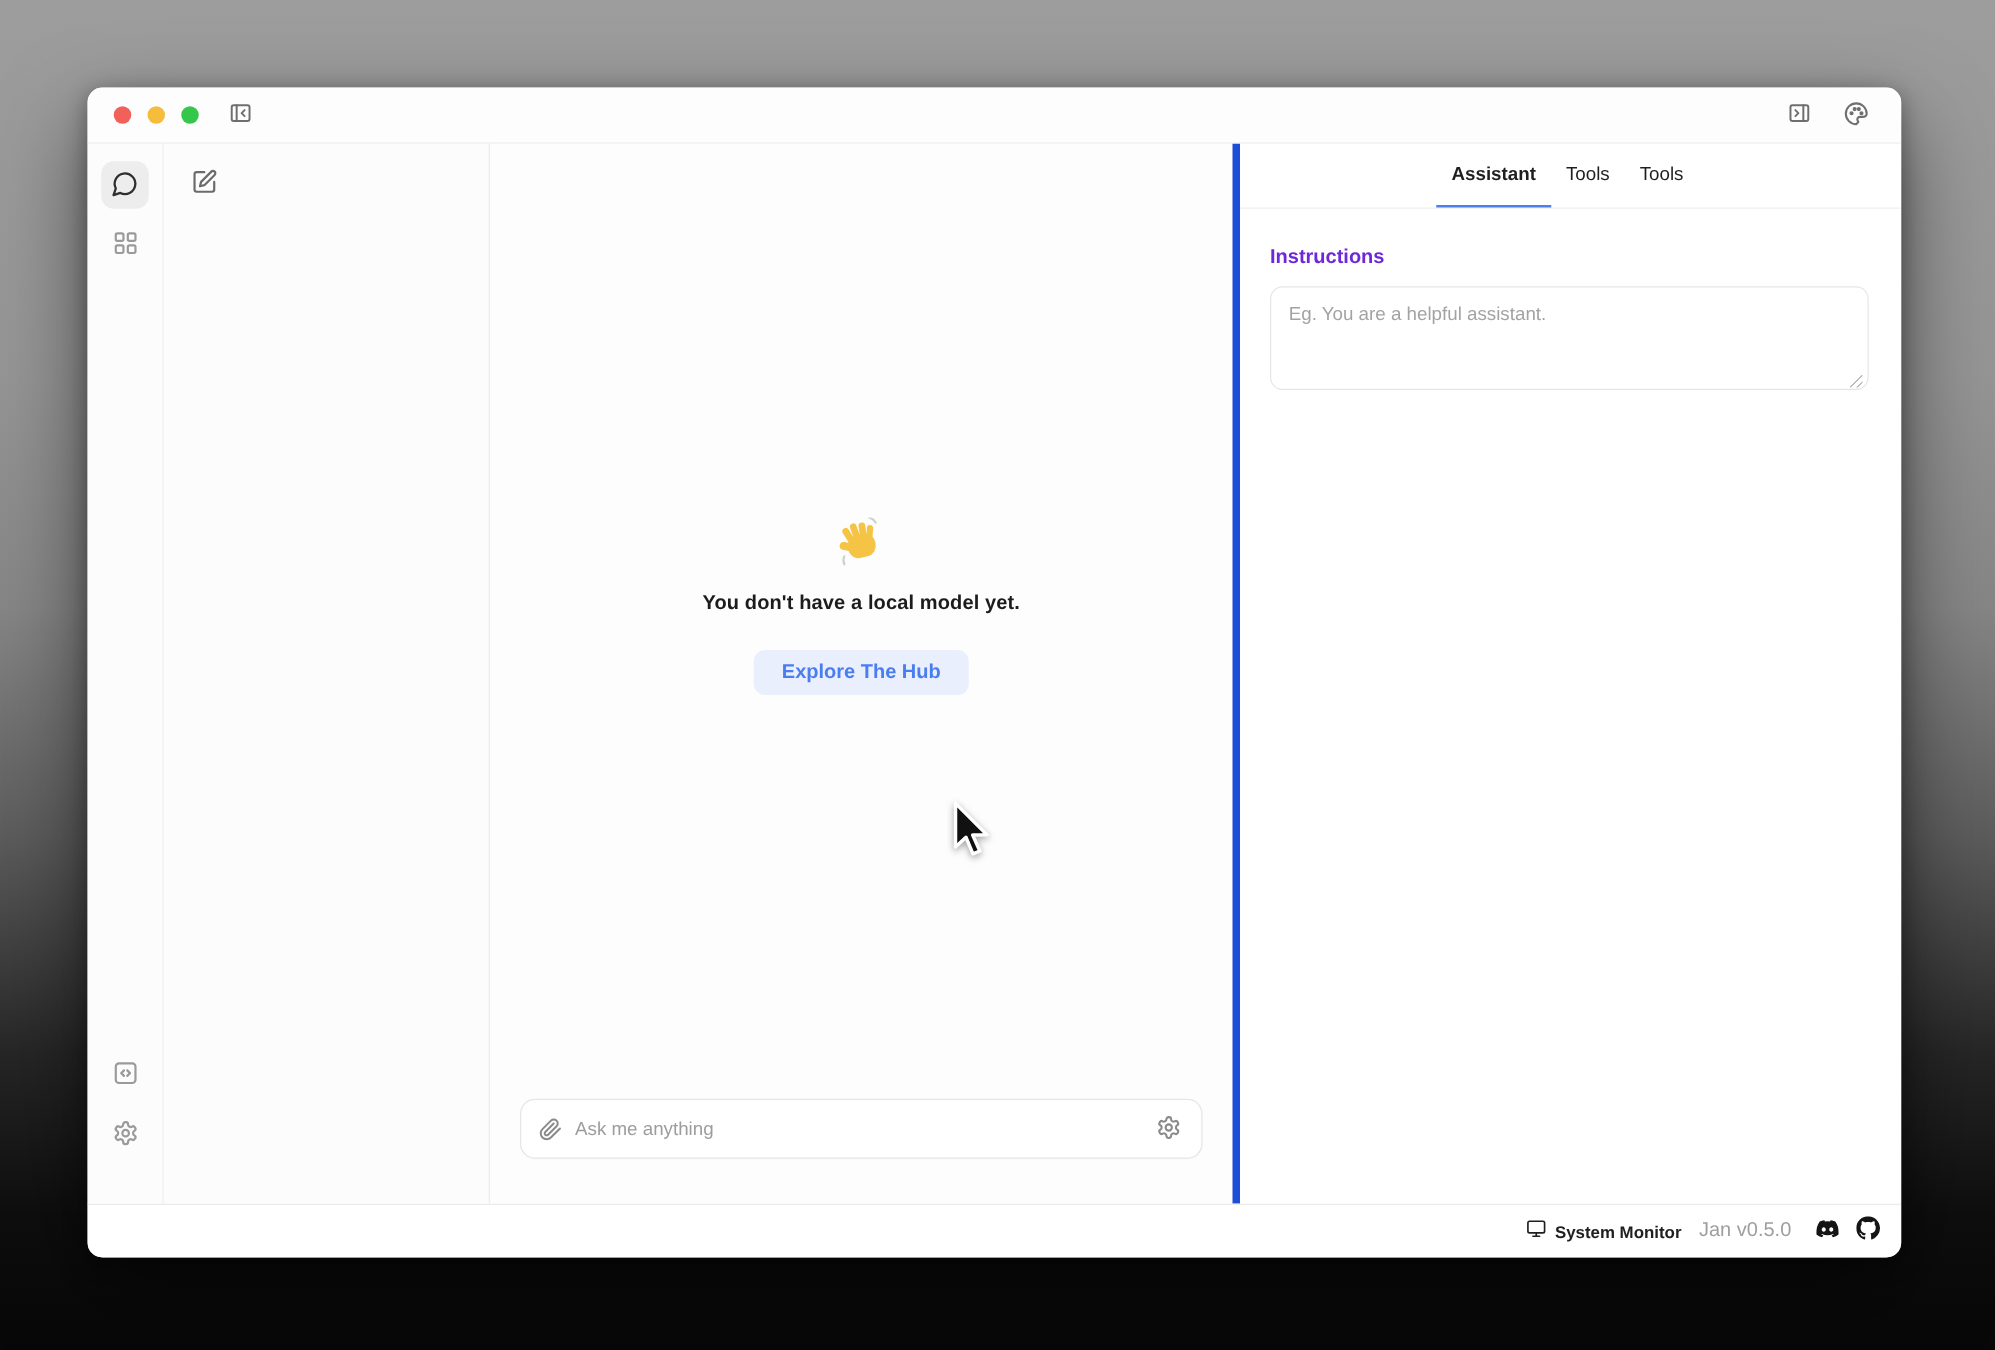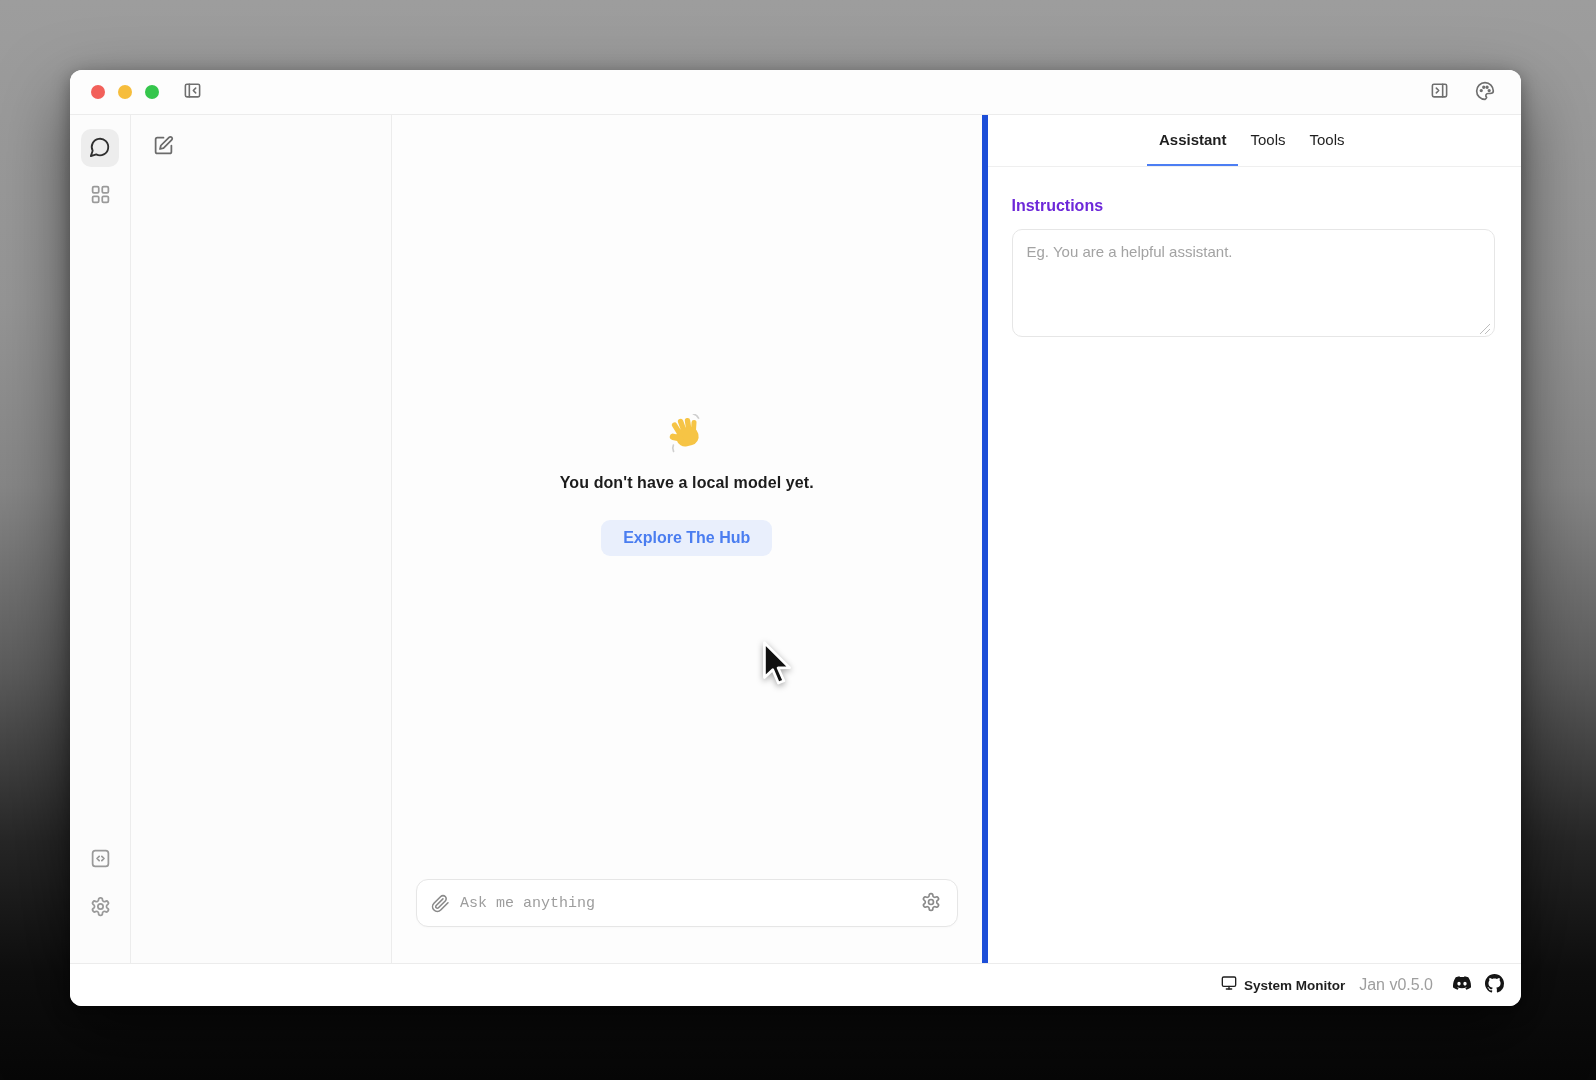--- a/index.html
+++ b/index.html
@@ -74,40 +74,40 @@
     font-family:Liberation Sans, sans-serif; font-size:16px; font-weight:700; cursor:default;
   }
   .input-bar {
     flex:0 0 auto; margin:0 24px 36px 24px; height:48px;
     border:1px solid #e6e6e6; border-radius:12px; background:#ffffff;
     display:flex; align-items:center; padding:0 14px; gap:10px;
     box-shadow:0 1px 2px rgba(0,0,0,.02);
   }
   .input-bar input {
     flex:1 1 auto; border:none; outline:none; background:transparent;
-    font-family:Liberation Mono, monospace; font-size:15px; color:#333;
+    font-family:Liberation Sans, sans-serif; font-size:15px; color:#333;
   }
   .input-bar input::placeholder { color:#9d9d9d; }
   .clip-icon, .model-gear-btn { color:#8a8a8a; display:flex; align-items:center; }
   .model-gear-btn { background:none; border:none; padding:2px; cursor:default; }
   
   .panel { flex:1 1 auto; background:#ffffff; display:flex; flex-direction:column; }
   .tabs {
     height:52px; flex:0 0 52px; display:flex; justify-content:center;
     padding:0 29px 0 24px; border-bottom:1px solid #efefef;
   }
   .tab {
     display:flex; align-items:center; height:100%; padding:0 12px;
     font-size:15px; color:#1f1f1f; border-bottom:2px solid transparent; cursor:default;
   }
   .tab.active { font-weight:700; }
   .panel-body { padding:30px 26px 0 24px; }
   .panel-heading { font-size:16px; font-weight:700; color:#6d28d9; }
   .instructions-area {
-    margin-top:14px; width:100%; height:108px; resize:none;
+    margin-top:14px; width:100%; height:83px; resize:none;
     border:1px solid #e6e6e6; border-radius:10px; background:#fff;
     padding:13px 14px; font-family:inherit; font-size:15px; color:#333;
   }
   .instructions-area::placeholder { color:#a3a3a3; }
   .resize-wrap { position:relative; }
   .resize-grip {
     position:absolute; right:5px; bottom:7px; width:10px; height:10px; pointer-events:none;
     background:
       linear-gradient(135deg, transparent 46%, #bdbdbd 46%, #bdbdbd 54%, transparent 54%) ,
       linear-gradient(135deg, transparent 72%, #bdbdbd 72%, #bdbdbd 80%, transparent 80%);

